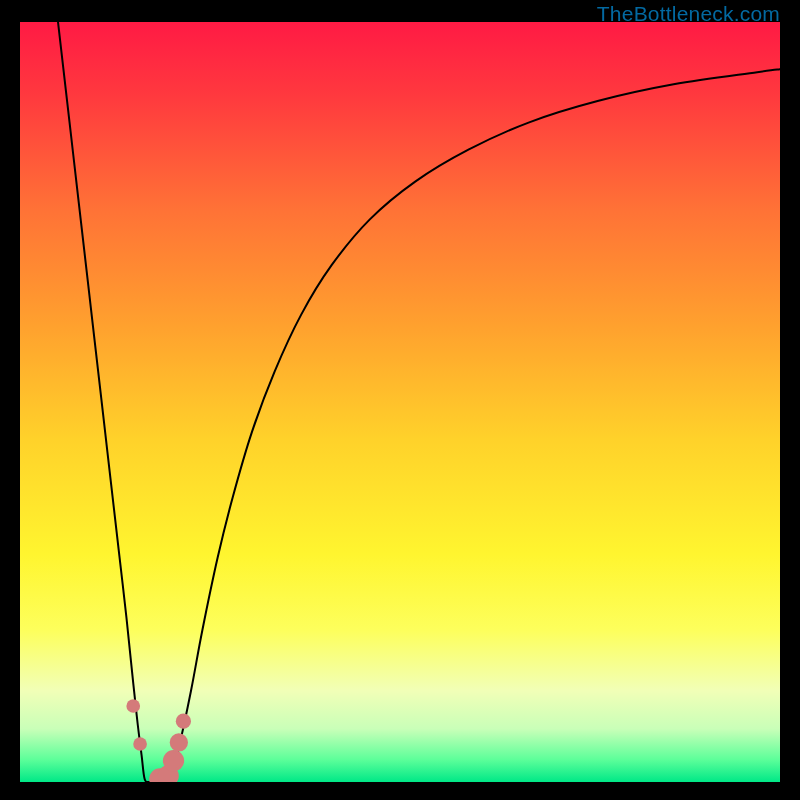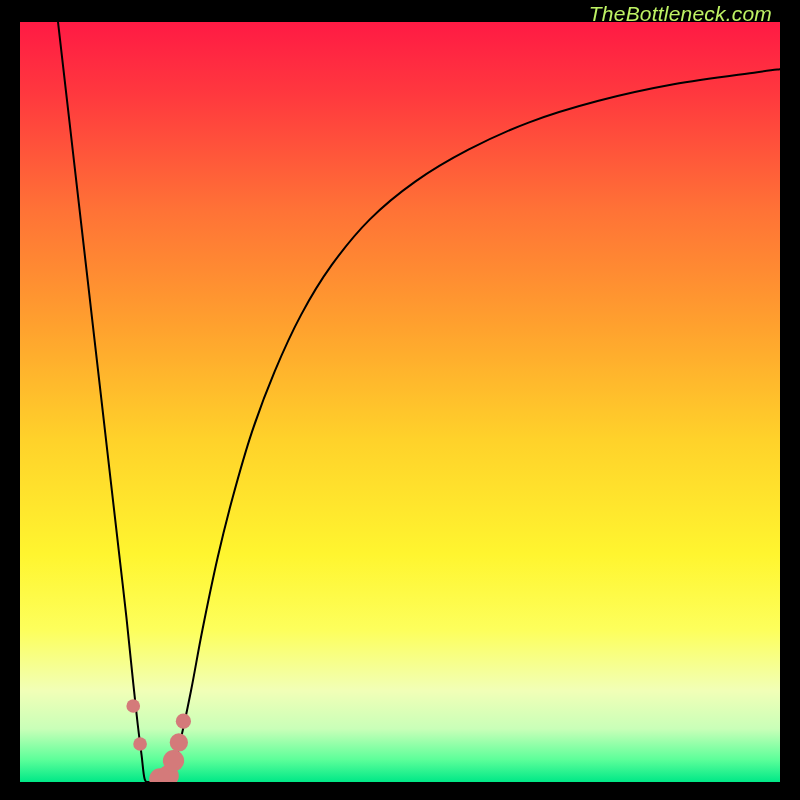--- a/index.html
+++ b/index.html
@@ -23,26 +23,25 @@
     position: absolute;
     left: 0;
     top: 0;
     width: 760px;
     height: 760px;
     display: block;
   }
   .watermark {
     position: absolute;
     top: 2px;
-    right: 28px;
-    color: #bef264;
+    right: 20px;
+    color: #0369a1;
     font-size: 21px;
     font-weight: 500;
     letter-spacing: 0.2px;
-    font-style: italic;
   }
 </style>
 </head>
 <body>
 
 <div class="watermark">TheBottleneck.com</div>
 
 <div class="frame">
   <svg class="plot" viewBox="0 0 760 760" preserveAspectRatio="none">
     <defs>

